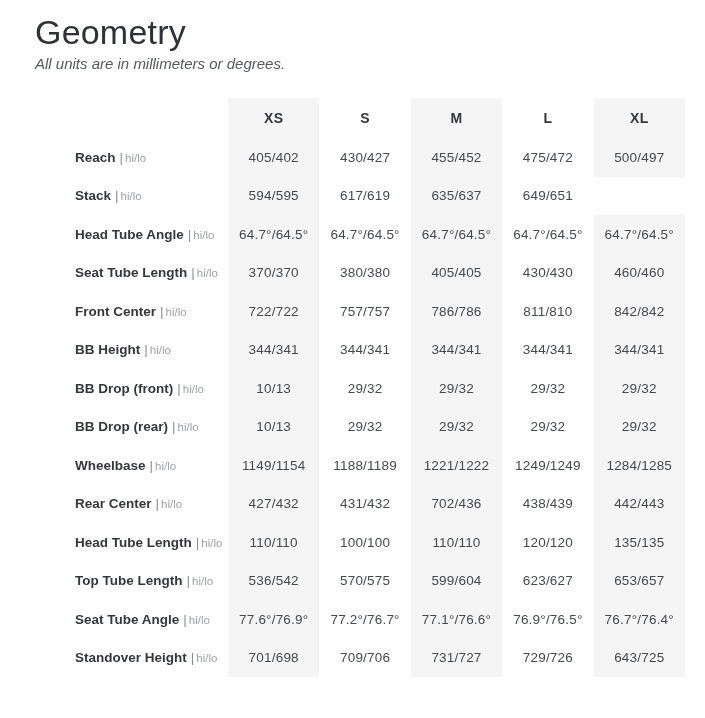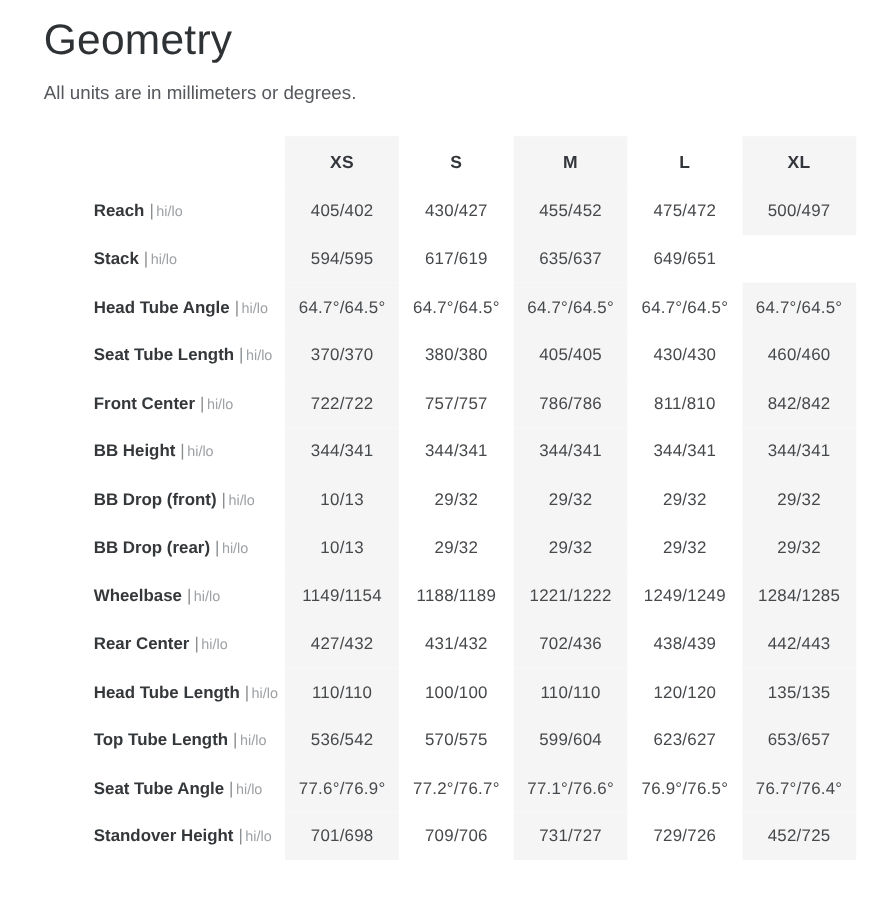--- a/index.html
+++ b/index.html
@@ -13,22 +13,22 @@
   .page { padding: 10px 20px 0 35px; }
 
   .page-title {
     font-size: 34px;
     font-weight: 400;
     letter-spacing: 0.2px;
     color: #2f3235;
     line-height: 44px;
   }
   .page-subtitle {
-    margin-top: 11px;
     font-size: 15px;
+    font-style: italic;
     color: #55585c;
     line-height: 20px;
   }
 
   .geo-table { margin-top: 24px; width: 650px; }
 
   .geo-row {
     display: grid;
     grid-template-columns: 193px repeat(5, 91.4px);
     align-items: center;
@@ -239,18 +239,18 @@
   </div>
 
   <div class="geo-row">
     <div class="row-label-cell">
       <span class="row-label">Standover Height</span><span class="row-separator">|</span><span class="row-sublabel">hi/lo</span>
     </div>
     <div class="value-cell">701/698</div>
     <div class="value-cell">709/706</div>
     <div class="value-cell">731/727</div>
     <div class="value-cell">729/726</div>
-    <div class="value-cell">452/725</div>
+    <div class="value-cell">643/725</div>
   </div>
 </div>
 
   </div>
 </div>
 
 </body></html>

